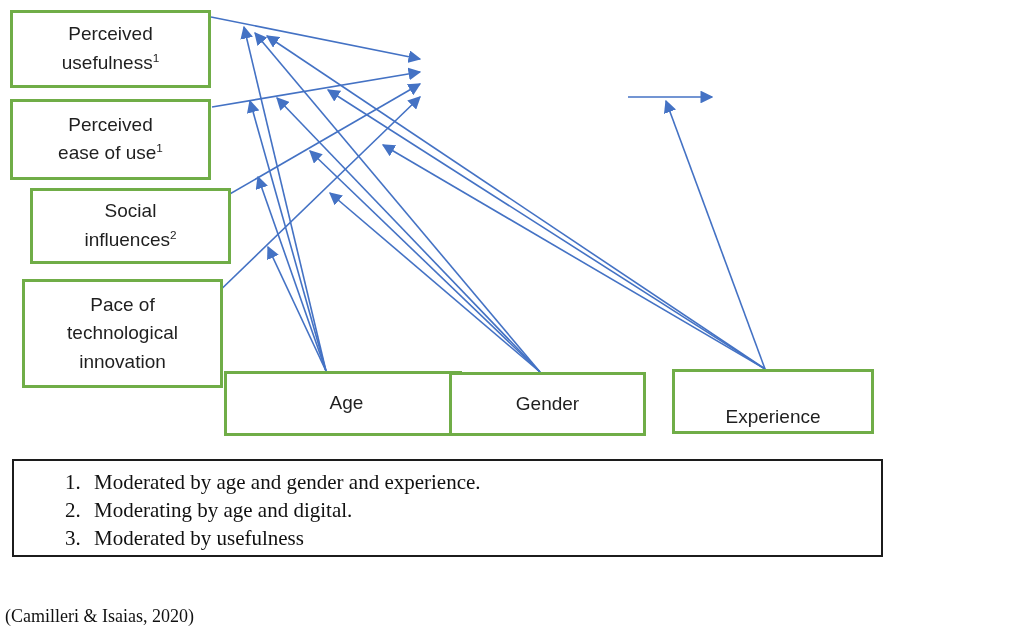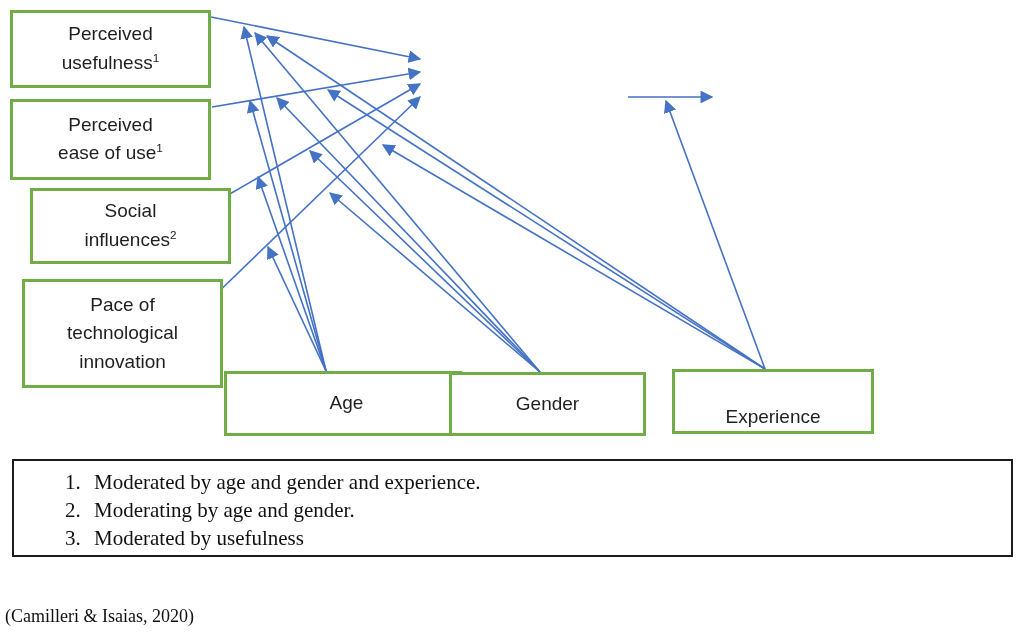--- a/index.html
+++ b/index.html
@@ -18,21 +18,21 @@
   #box-pu   {left:10px;  top:10px;  width:201px; height:78px;}
   #box-peou {left:10px;  top:99px;  width:201px; height:81px;}
   #box-si   {left:10px;  top:188px; width:201px; height:76px;margin-left:20px;}
   #box-pace {left:22px;  top:279px; width:201px; height:109px;}
   #box-bi   {left:428px; top:55px;  width:200px; height:79px;}
   #box-ie   {left:719px; top:53px;  width:203px; height:152px;}
   #box-age  {left:224px; top:371px; width:238px; height:65px;padding-left:7px;}
   #box-gen  {left:449px; top:372px; width:197px; height:64px;}
   #box-exp  {left:672px; top:369px; width:202px; height:65px;}
   
-  #footnote-box{position:absolute;left:12px;top:459px;width:1001px;height:98px;
+  #footnote-box{position:absolute;left:12px;top:459px;width:871px;height:98px;
        box-sizing:border-box;border:2px solid #1c1c1c;background:#ffffff;z-index:2;}
   #footnote-box ol{font-family:"Liberation Serif",serif;font-size:21px;color:#111111;
        margin:7px 0 0 0;padding-left:72px;}
   #footnote-box li{line-height:28px;padding-left:8px;}
   #citation{position:absolute;left:5px;top:606px;font-family:"Liberation Serif",serif;
        font-size:18px;color:#111111;z-index:2;}
 </style>
 </head>
 <body>
 
@@ -94,20 +94,20 @@
     <span class="inner"><span class="lbl">Gender</span></span>
   </div>
 
   <div class="box" id="box-exp" style="border-color: rgb(112, 173, 71); align-items: flex-end;">
     <span class="inner"><span class="lbl">Experience</span></span>
   </div>
 
   <div id="footnote-box" style="border-color: rgb(28, 28, 28);">
     <ol>
       <li>Moderated by age and gender and experience.</li>
-      <li>Moderating by age and gender.</li>
+      <li>Moderating by age and digital.</li>
       <li>Moderated by usefulness</li>
     </ol>
   </div>
 
   <div id="citation">(Camilleri &amp; Isaias, 2020)</div>
 
 </div>
 
 </body></html>

